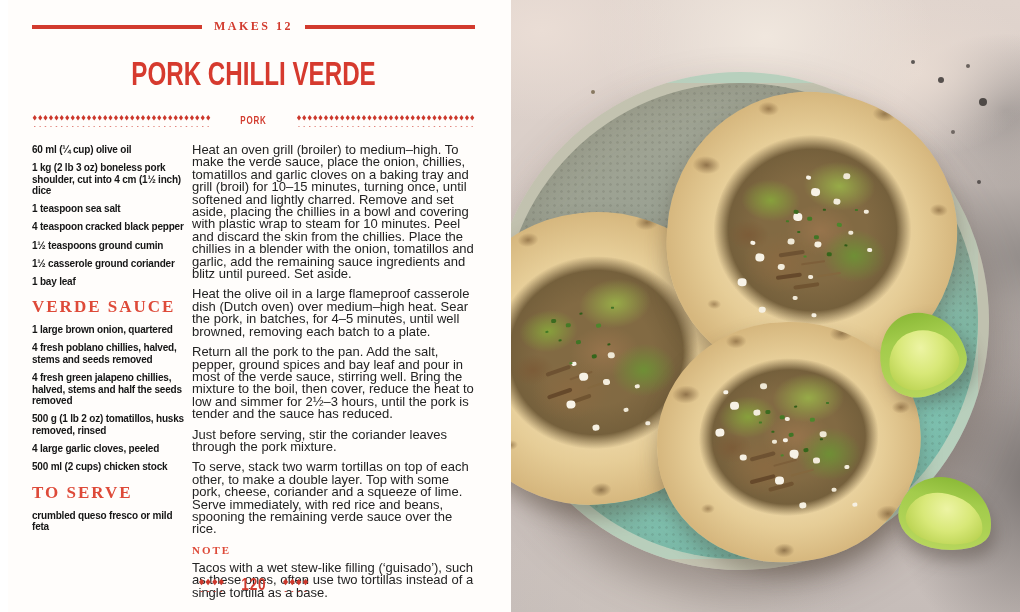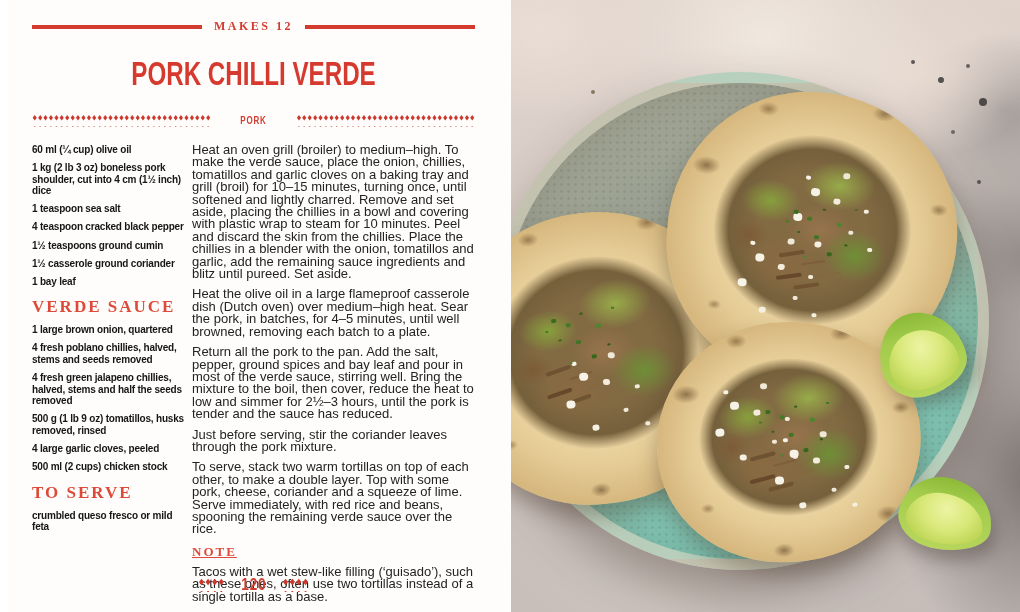--- a/index.html
+++ b/index.html
@@ -32,22 +32,22 @@
   .ing-col { width:152px; flex:none; margin-right:8px; }
   .method-col { flex:1; }
 
   .ing-list { list-style:none; }
   .ing-list li { font-size:10px; font-weight:bold; color:#161616; line-height:11.6px;
                  margin-bottom:6.5px; letter-spacing:-0.2px; }
   .red-heading { font-family:"Liberation Serif", serif; font-weight:bold; font-size:17px;
                  letter-spacing:2px; color:#de4a39; margin:10px 0 7px; }
 
   .method-col p { font-size:13px; line-height:12.4px; color:#232323; margin-bottom:8px; }
-  .note-heading { font-family:"Liberation Serif", serif; font-weight:bold; font-size:13px;
-                  letter-spacing:2px; color:#de4a39; margin:4px 0 6px;text-decoration:underline; }
+  .note-heading { font-family:"Liberation Serif", serif; font-weight:bold; font-size:11px;
+                  letter-spacing:2px; color:#de4a39; margin:4px 0 6px; }
 
   .footer { position:absolute; left:0; right:0; bottom:18px; display:flex;
             align-items:center; justify-content:center; gap:14px; }
   .footer .orn .dmnds { font-size:11px; line-height:10px; }
   .footer .orn .dts { font-size:11px; line-height:4px; }
   .page-number { color:#d23b2e; font-weight:800; font-size:16px; letter-spacing:1px;
                  transform:scaleX(.85); }
 
   
   .photo { position:absolute; left:511px; top:0; width:509px; height:612px; overflow:hidden;
@@ -179,21 +179,21 @@
             <li>1½ teaspoons ground cumin</li>
             <li>1½ casserole ground coriander</li>
             <li>1 bay leaf</li>
           </ul>
 
           <h3 class="red-heading">VERDE SAUCE</h3>
           <ul class="ing-list">
             <li>1 large brown onion, quartered</li>
             <li>4 fresh poblano chillies, halved, stems and seeds removed</li>
             <li>4 fresh green jalapeno chillies, halved, stems and half the seeds removed</li>
-            <li>500 g (1 lb 9 oz) tomatillos, husks removed, rinsed</li>
+            <li>500 g (1 lb 2 oz) tomatillos, husks removed, rinsed</li>
             <li>4 large garlic cloves, peeled</li>
             <li>500 ml (2 cups) chicken stock</li>
           </ul>
 
           <h3 class="red-heading">TO SERVE</h3>
           <ul class="ing-list">
             <li>crumbled queso fresco or mild feta</li>
 
           </ul>
         </aside>

